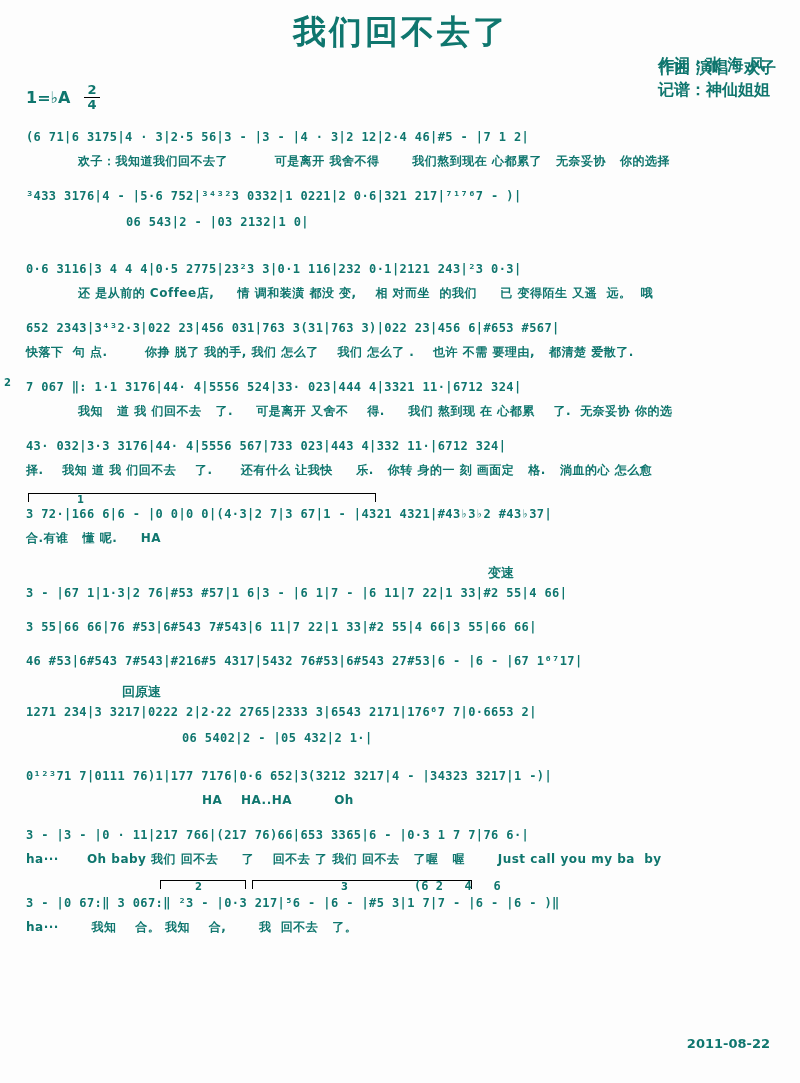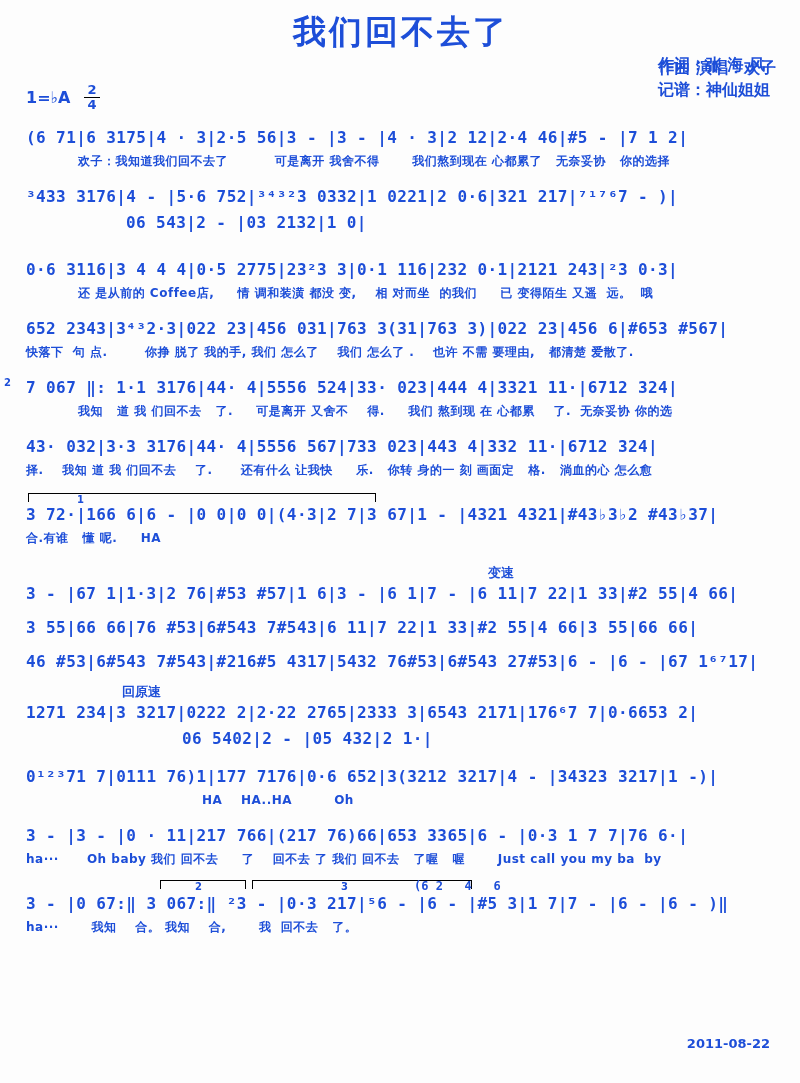--- a/index.html
+++ b/index.html
@@ -1,21 +1,21 @@
 <!DOCTYPE html>
 <html><head>
 <meta charset="utf-8">
 <style>
   html,body{margin:0;padding:0;background:#f7f7f7;}
   .page{
     position:relative;
     width:800px;height:1083px;
     margin:0 auto;
     background:#fdfdfd;
-    color:#1d4ed8;
+    color:#0f766e;
     box-sizing:border-box;
     padding:12px 24px 10px 26px;
     overflow:hidden;
     font-family:"DejaVu Sans", sans-serif;
   }
   .title{
     text-align:center;
     font-size:33px;
     font-weight:bold;
     letter-spacing:3px;
@@ -51,21 +51,21 @@
     flex-direction:column;
     align-items:center;
     line-height:1.05;
     font-size:13px;
   }
   .frac .num{border-bottom:1.6px solid #000;padding:0 3px;}
   .system{position:relative;margin-bottom:13px;}
   .notation{
     font-family:"DejaVu Sans Mono","DejaVu Sans",monospace;
     font-weight:bold;
-    font-size:16px;
+    font-size:12px;
     letter-spacing:.4px;
     white-space:pre;
     line-height:25px;
   }
   .voice2{margin-top:1px;}
   .v2-a{margin-left:100px;}
   .v2-b{margin-left:156px;}
   .lyrics{
     font-size:12px;
     font-weight:bold;

